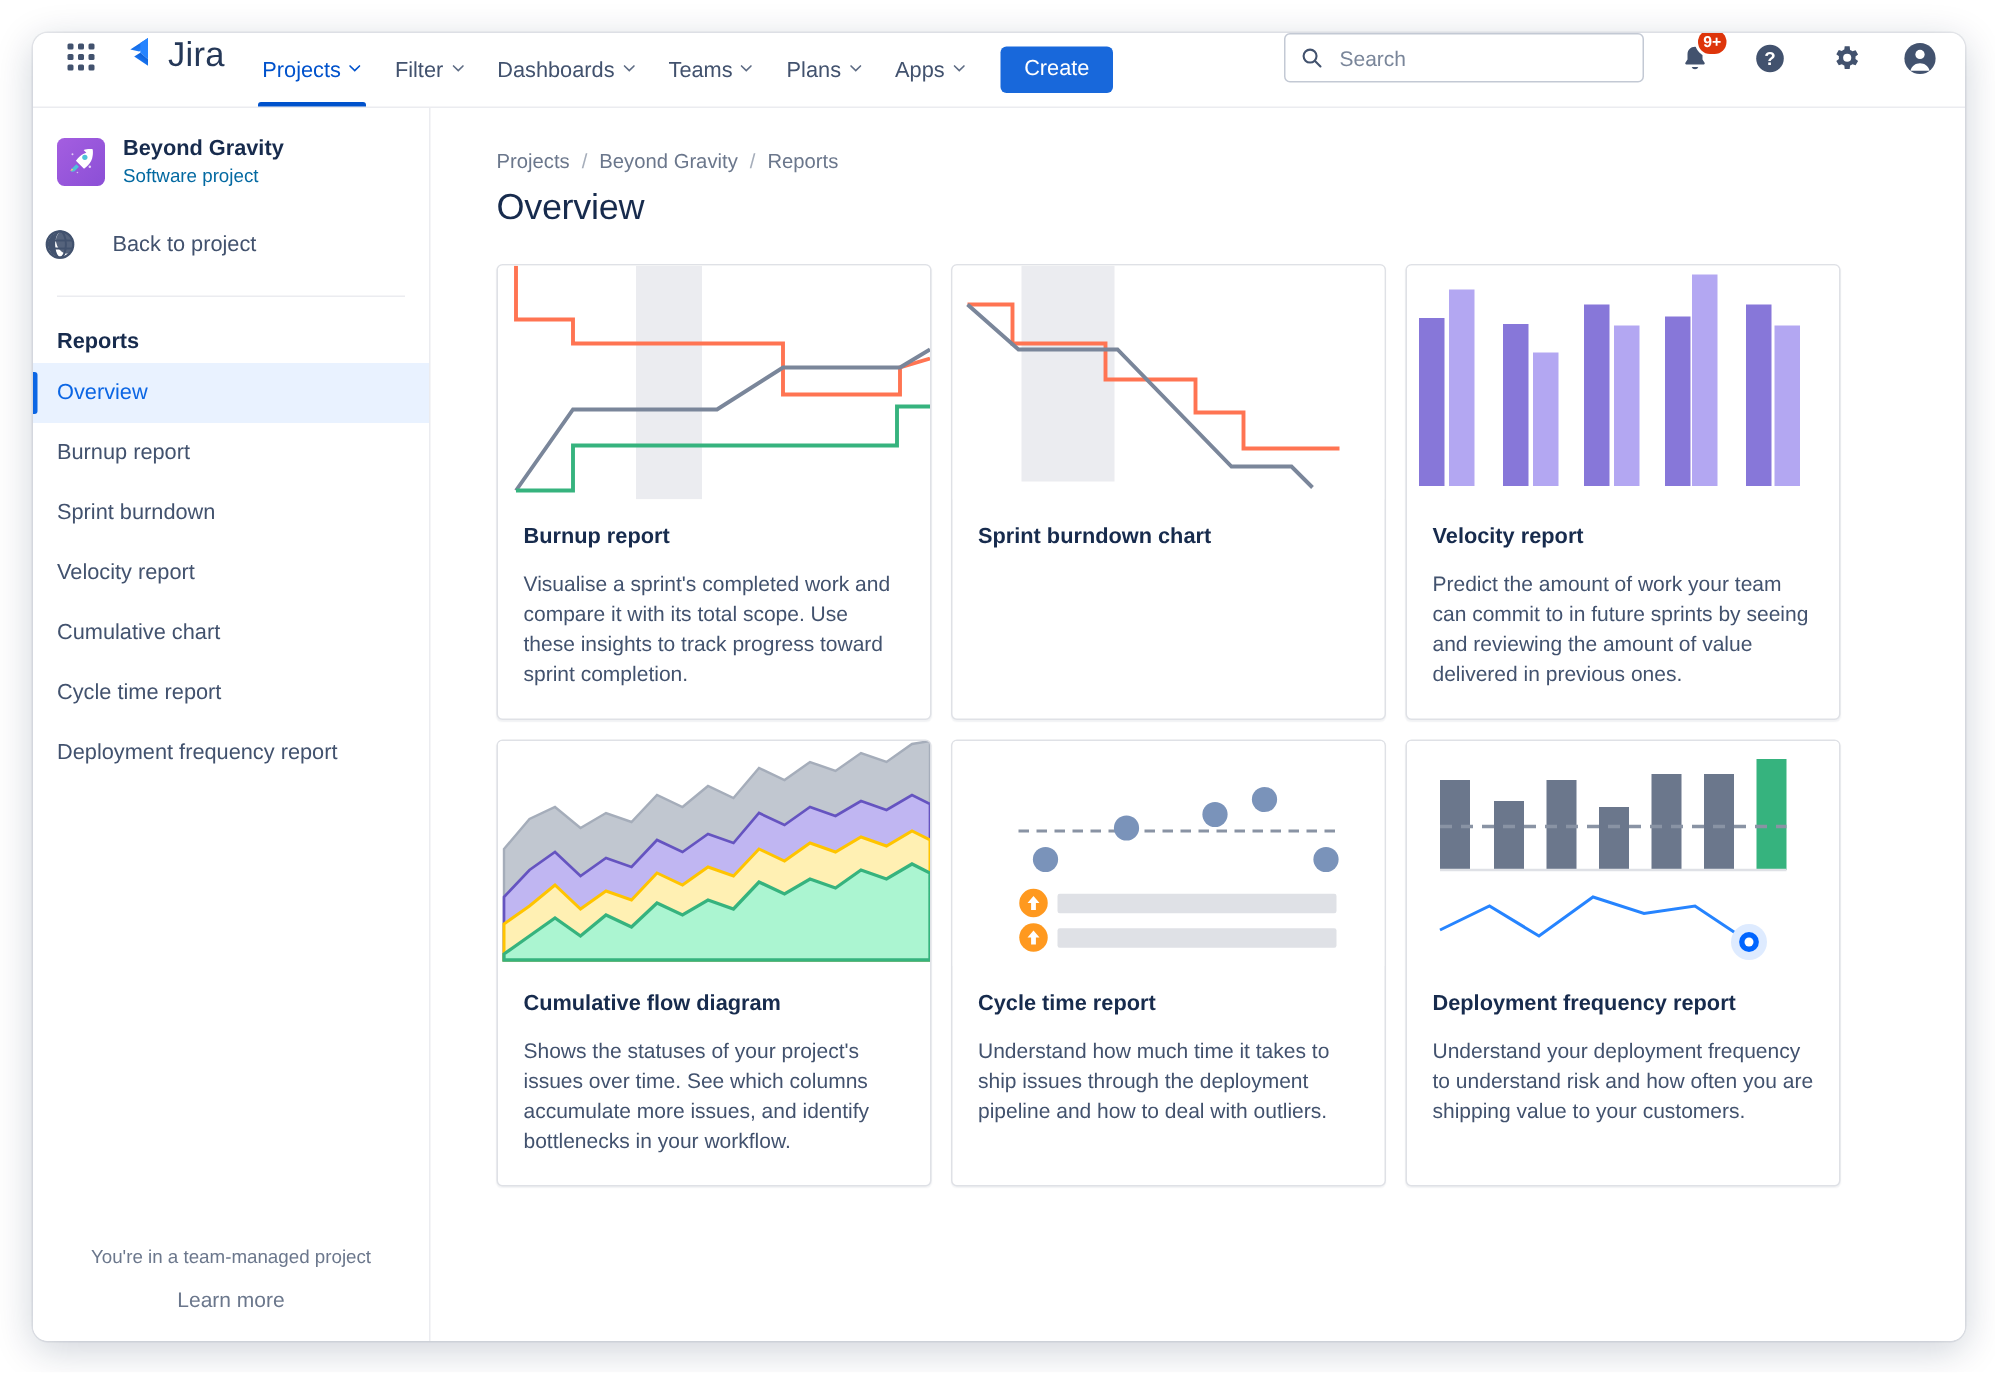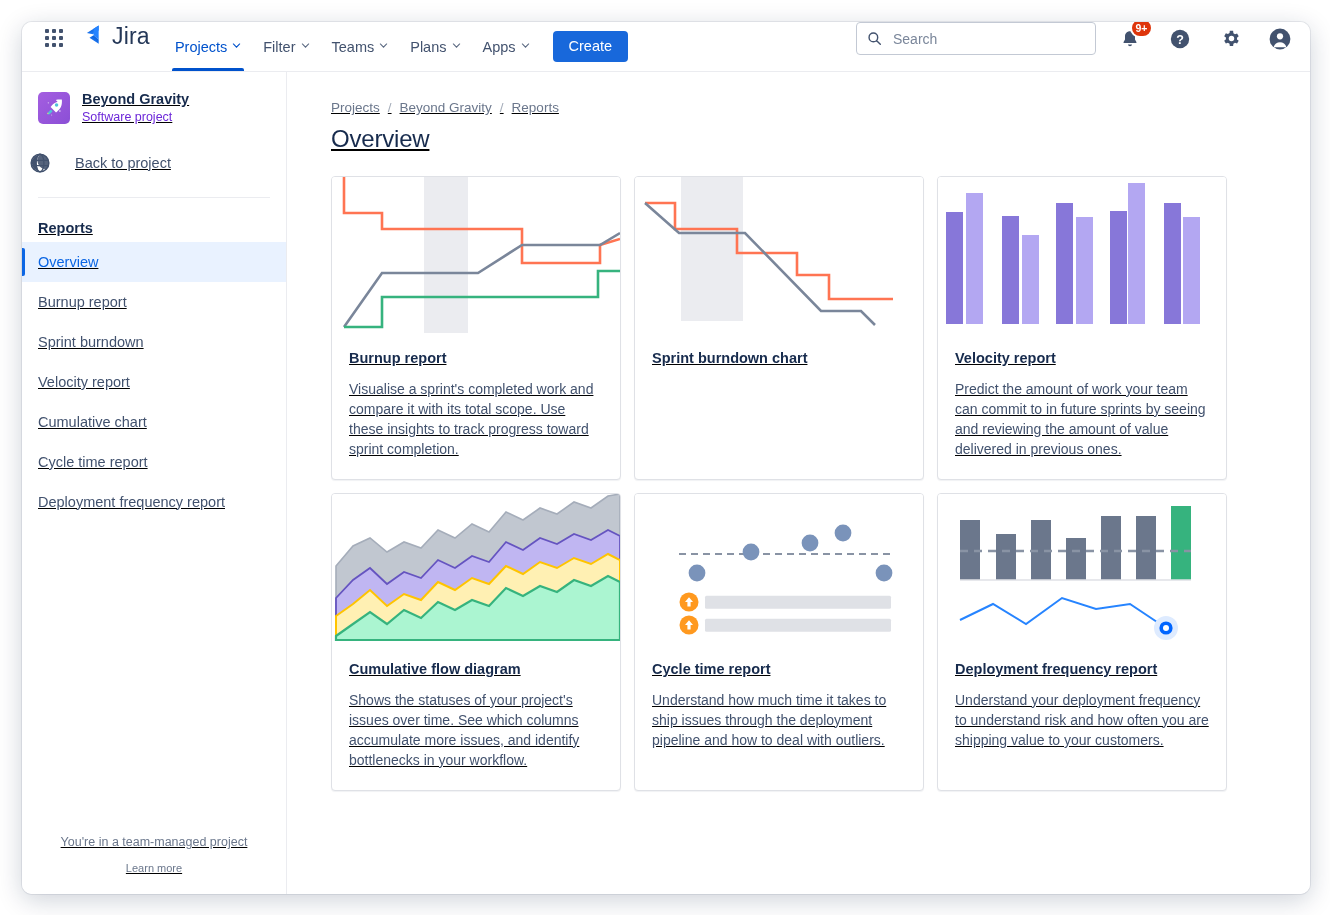--- a/index.html
+++ b/index.html
@@ -157,21 +157,21 @@
     min-width: 19px;
     height: 16px;
     line-height: 16px;
     text-align: center;
     border-radius: 8px;
     padding: 0 3px;
     box-shadow: 0 0 0 2px #fff;
   }
 
   
-  .body-wrap { flex: 1; display: flex; min-height: 0; text-decoration: underline; }
+  .body-wrap { flex: 1; display: flex; min-height: 0; }
 
   
   .sidebar {
     width: 265px;
     flex: 0 0 265px;
     border-right: 1px solid #ebecf0;
     background: #ffffff;
     display: flex;
     flex-direction: column;
     padding-top: 18px;
@@ -194,21 +194,21 @@
   }
   .proj-meta { min-width: 0; }
   .proj-name {
     font-size: 14.5px;
     font-weight: 700;
     color: #172b4d;
     line-height: 1.25;
   }
   .proj-type {
     font-size: 12.5px;
-    color: #6d28d9;
+    color: #0369a1;
     line-height: 1.4;
     margin-top: 1px;
   }
   .back-row {
     display: flex;
     align-items: center;
     gap: 24px;
     padding: 0 7px;
     margin-top: 25px;
     cursor: pointer;
@@ -258,21 +258,21 @@
     margin-top: auto;
     padding-bottom: 20px;
     text-align: center;
   }
   .sidebar-footer .line {
     font-size: 12.5px;
     color: #6b778c;
     line-height: 1.2;
   }
   .sidebar-footer .learn {
-    font-size: 11px;
+    font-size: 14px;
     color: #6b778c;
     margin-top: 12px;
     cursor: pointer;
   }
 
   
   .main {
     flex: 1;
     min-width: 0;
     padding: 28px 40px 0 44px;
@@ -383,20 +383,26 @@
               <path d="M1.5 3.3 L5 6.8 L8.5 3.3" stroke="#0052cc" stroke-width="1.2" fill="none" stroke-linecap="round"></path>
             </svg>
         </div>
         <div class="nav-item">
           <span>Filter</span>
           <svg class="chev" viewBox="0 0 10 10">
               <path d="M1.5 3.3 L5 6.8 L8.5 3.3" stroke="#5e6c84" stroke-width="1.2" fill="none" stroke-linecap="round"></path>
             </svg>
         </div>
         <div class="nav-item">
+          <span>Dashboards</span>
+          <svg class="chev" viewBox="0 0 10 10">
+              <path d="M1.5 3.3 L5 6.8 L8.5 3.3" stroke="#5e6c84" stroke-width="1.2" fill="none" stroke-linecap="round"></path>
+            </svg>
+        </div>
+        <div class="nav-item">
           <span>Teams</span>
           <svg class="chev" viewBox="0 0 10 10">
               <path d="M1.5 3.3 L5 6.8 L8.5 3.3" stroke="#5e6c84" stroke-width="1.2" fill="none" stroke-linecap="round"></path>
             </svg>
         </div>
         <div class="nav-item">
           <span>Plans</span>
           <svg class="chev" viewBox="0 0 10 10">
               <path d="M1.5 3.3 L5 6.8 L8.5 3.3" stroke="#5e6c84" stroke-width="1.2" fill="none" stroke-linecap="round"></path>
             </svg>

